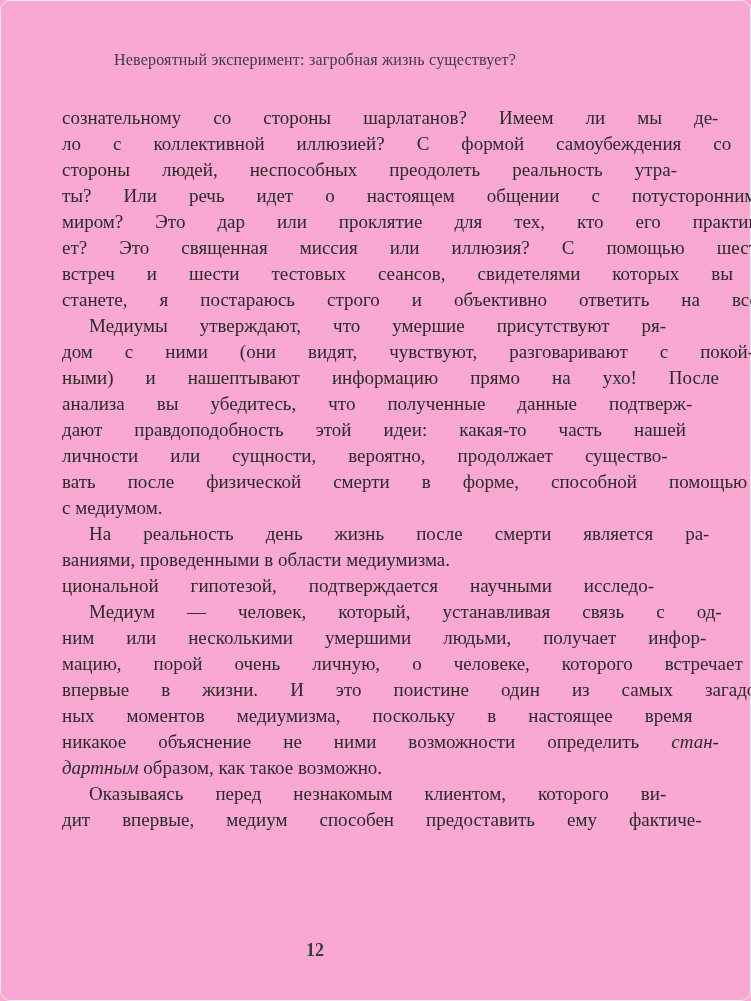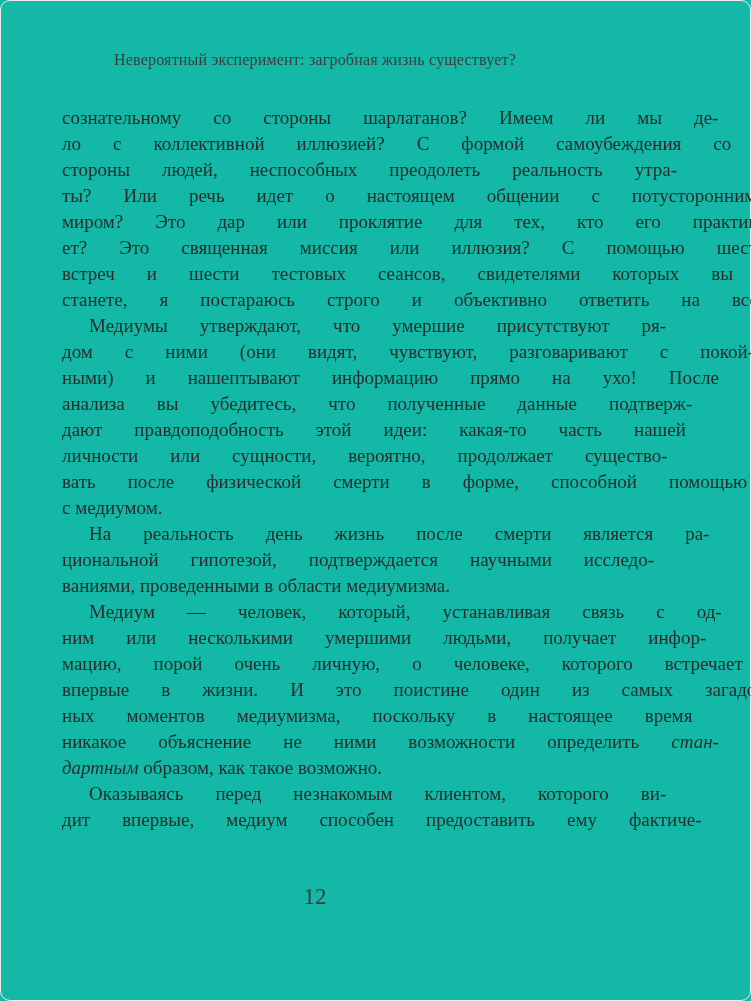--- a/index.html
+++ b/index.html
@@ -5,21 +5,21 @@
   html, body {
     margin: 0;
     padding: 0;
     background: #ffffff;
     font-family: "Liberation Serif", "DejaVu Serif", serif;
   }
   .viewport {
     position: relative;
     width: 751px;
     height: 1001px;
-    background: #14b8a6;
+    background: #f9a8d4;
     overflow: hidden;
   }
   .page-frame {
     position: absolute;
     inset: 0;
     border: 1px solid #ececec;
     border-radius: 10px;
     box-sizing: border-box;
     pointer-events: none;
   }
@@ -56,25 +56,26 @@
   }
   .line .w {
     flex: 0 0 auto;
   }
   .line .it, .line i {
     font-style: italic;
   }
   .page-number {
     position: absolute;
     left: 62px;
-    top: 884px;
+    top: 940px;
     width: 506px;
     text-align: center;
-    font-size: 23px;
+    font-size: 18px;
     color: #3a3a3a;
+    font-weight: bold;
   }
 </style>
 </head>
 <body>
 
 <div class="viewport">
   <div class="page-frame"></div>
 
   <div class="running-header">Невероятный эксперимент: загробная жизнь существует?</div>
 
@@ -236,28 +237,28 @@
         <div class="line just indent">
           <span class="w">На</span>
           <span class="w">реальность</span>
           <span class="w">день</span>
           <span class="w">жизнь</span>
           <span class="w">после</span>
           <span class="w">смерти</span>
           <span class="w">является</span>
           <span class="w">ра-</span>
         </div>
+        <div class="line"><span>ваниями, проведенными в области медиумизма.</span></div>
         <div class="line just">
           <span class="w">циональной</span>
           <span class="w">гипотезой,</span>
           <span class="w">подтверждается</span>
           <span class="w">научными</span>
           <span class="w">исследо-</span>
         </div>
-        <div class="line"><span>ваниями, проведенными в области медиумизма.</span></div>
       </div>
       <div class="paragraph">
         <div class="line just indent">
           <span class="w">Медиум</span>
           <span class="w">—</span>
           <span class="w">человек,</span>
           <span class="w">который,</span>
           <span class="w">устанавливая</span>
           <span class="w">связь</span>
           <span class="w">с</span>

